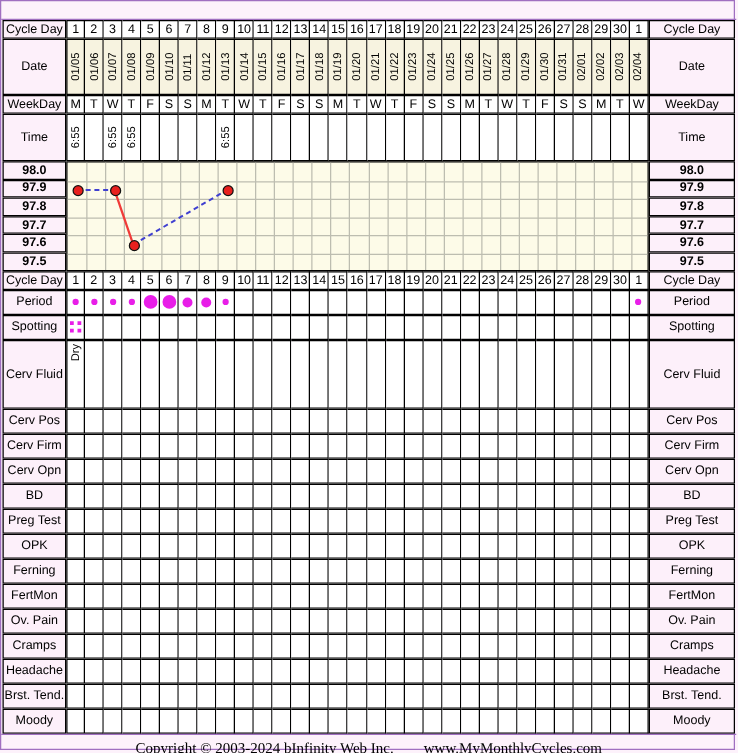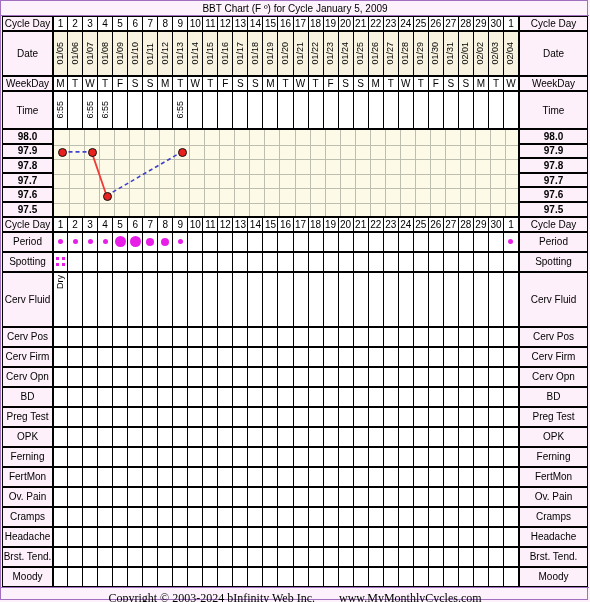--- a/index.html
+++ b/index.html
@@ -89,21 +89,20 @@
     position:absolute;left:0;width:588px;
     text-align:center;font-family:"Liberation Serif", serif;font-size:12px;color:#000;
     white-space:nowrap;
   }
 </style>
 </head>
 <body>
 
 <div class="frame">
 
-  <div class="title">BBT Chart (F º) for Cycle January 5, 2009</div>
   <div class="title-rule"></div>
 
   <div id="grid-root">
       <div class="row" style="top: 15px; height: 15px;">
         <div class="lbl lblL" style="top: 0px; height: 15px;">Cycle Day</div>
         <div class="lbl lblR" style="top: 0px; height: 15px;">Cycle Day</div>
         <div class="cells">
           <div class="cell hdr" style="left: 0px; width: 15.0323px;">1</div>
           <div class="cell hdr" style="left: 15.0323px; width: 15.0323px;">2</div>
           <div class="cell hdr" style="left: 30.0645px; width: 15.0323px;">3</div>

